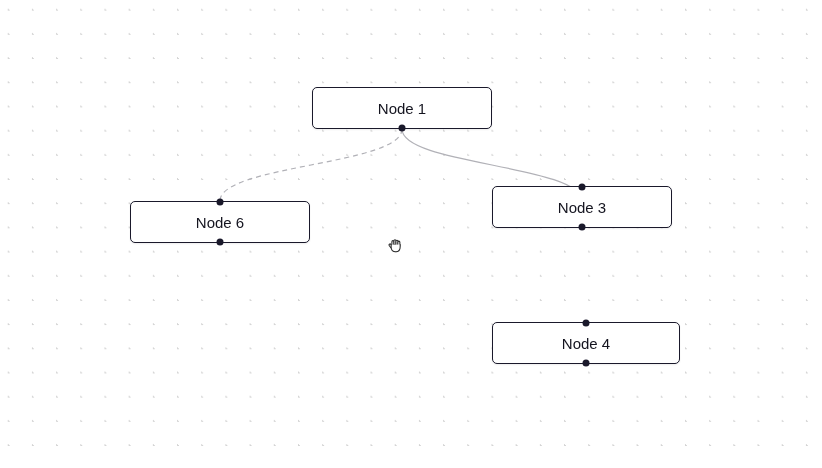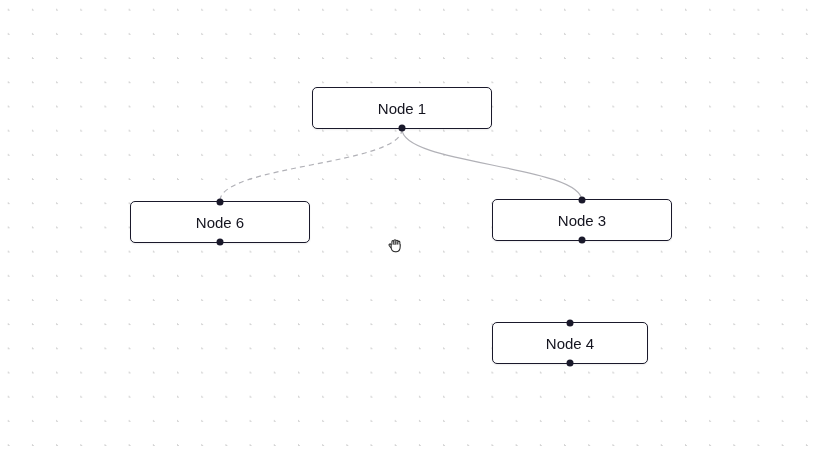--- a/index.html
+++ b/index.html
@@ -76,27 +76,27 @@
     <span class="node-label">Node 1</span>
     <span class="handle bottom"></span>
   </div>
 
   <div class="flow-node" style="left: 130px; top: 201px; width: 180px; height: 42px;">
     <span class="handle top"></span>
     <span class="node-label">Node 6</span>
     <span class="handle bottom"></span>
   </div>
 
-  <div class="flow-node" style="left: 492px; top: 199px; width: 180px; height: 42px;">
+  <div class="flow-node" style="left: 492px; top: 186px; width: 180px; height: 42px;">
     <span class="handle top"></span>
     <span class="node-label">Node 3</span>
     <span class="handle bottom"></span>
   </div>
 
-  <div class="flow-node" style="left: 492px; top: 322px; width: 156px; height: 42px;">
+  <div class="flow-node" style="left: 492px; top: 322px; width: 188px; height: 42px;">
     <span class="handle top"></span>
     <span class="node-label">Node 4</span>
     <span class="handle bottom"></span>
   </div>
 
   <svg class="cursor-icon" width="17" height="17" viewBox="0 0 16 16" style="left: 387px; top: 237px;">
     <g fill="#ffffff" stroke="#2b2b2b" stroke-width="1" stroke-linejoin="round" stroke-linecap="round">
       <rect x="2.2" y="6.6" width="2" height="4.4" rx="1" transform="rotate(-40 3 8)"></rect>
       <rect x="4.6" y="3.4" width="2" height="5" rx="1"></rect>
       <rect x="6.5" y="2.6" width="2" height="5" rx="1"></rect>

